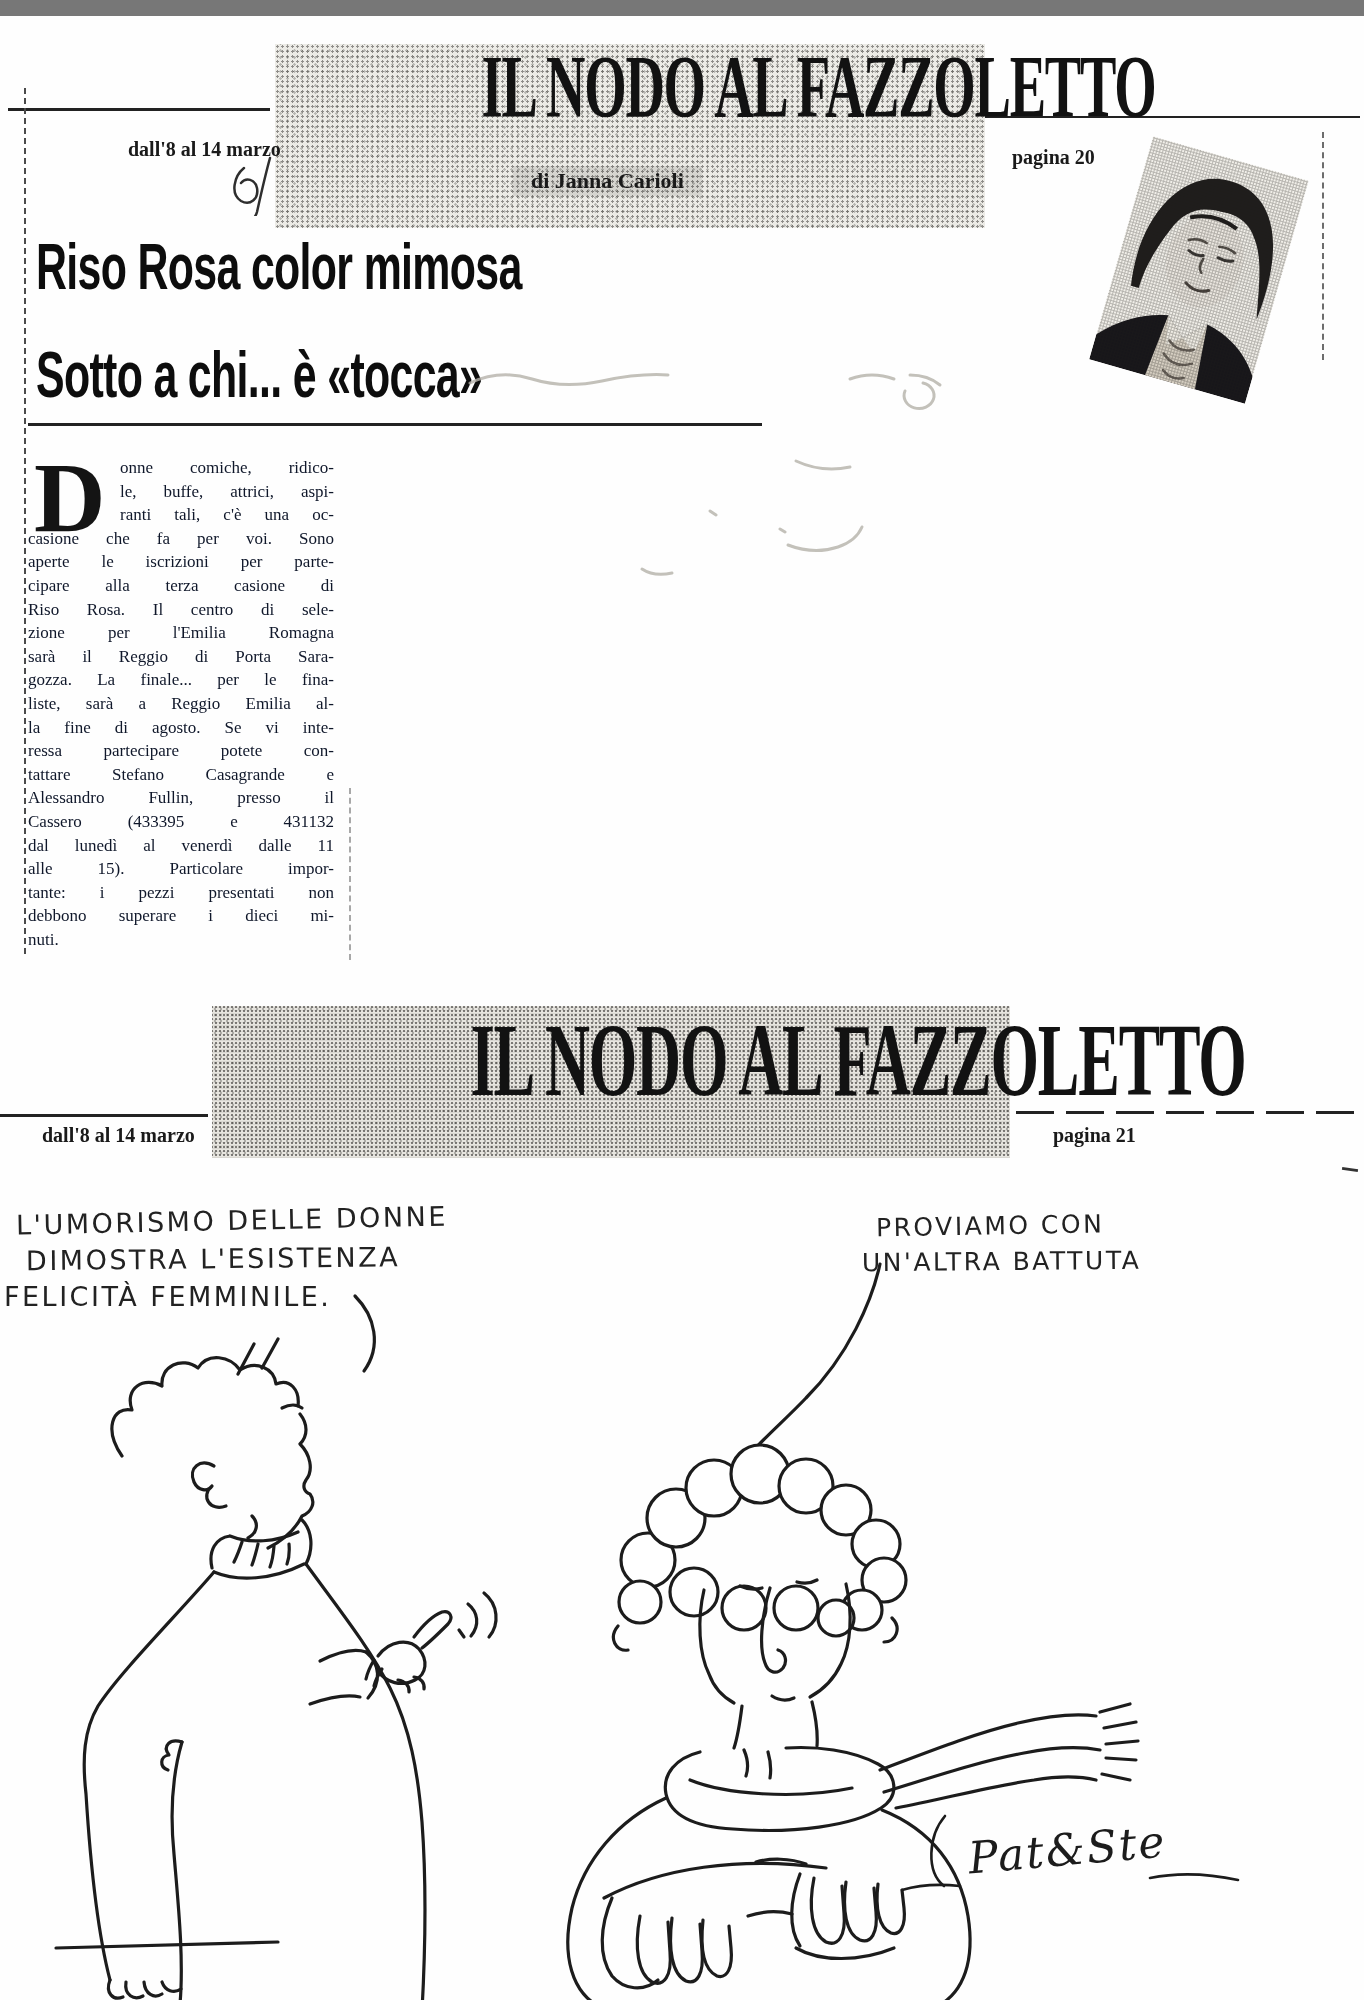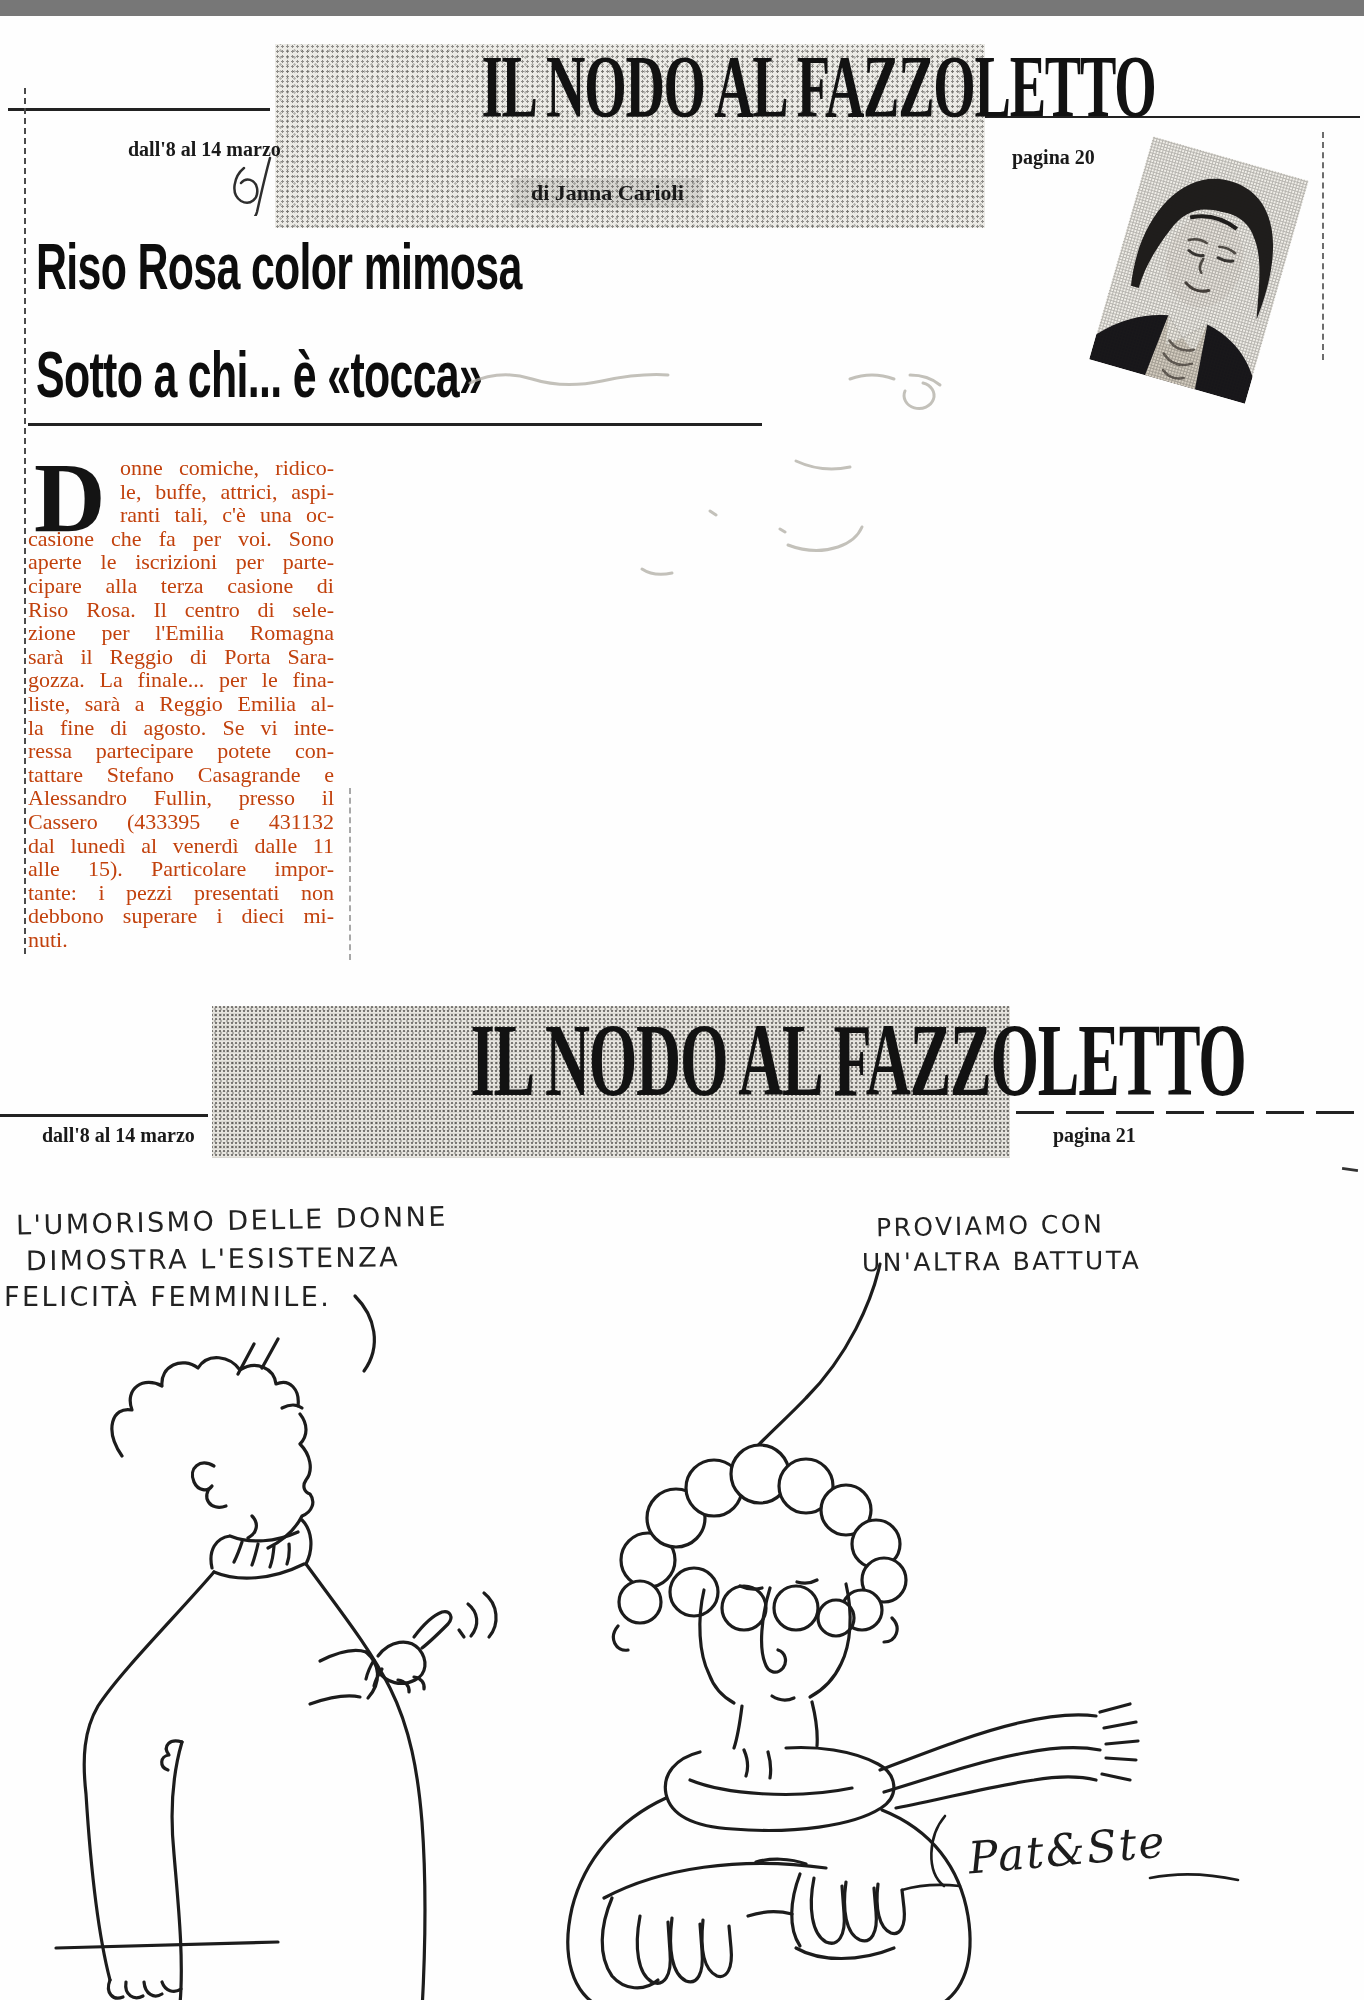--- a/index.html
+++ b/index.html
@@ -36,41 +36,41 @@
     position:absolute;left:0;right:0;text-align:center;
     font-family:"Liberation Serif",serif;font-weight:bold;color:#121212;
     white-space:nowrap;
   }
   .masthead>span{display:inline-block;transform:scaleX(.62);transform-origin:center;
     letter-spacing:-2px;}
   .header1 .masthead{top:-8px;font-size:88px;}
   .header2 .masthead{top:-6px;font-size:104px;}
   .header2 .masthead>span{transform:scaleX(.60);}
   .byline{
-    position:absolute;top:134px;left:50%;transform:translateX(-62%);
+    position:absolute;top:122px;left:50%;transform:translateX(-62%);
     background:rgba(20,20,20,.10);padding:2px 18px;
     font-weight:bold;font-size:22px;white-space:nowrap;
   }
   .kicker{position:absolute;font-weight:bold;font-size:20px;white-space:nowrap;}
   
   .headline{
     position:absolute;left:36px;white-space:nowrap;
     font-family:"Liberation Sans",sans-serif;font-weight:bold;
     font-size:64px;letter-spacing:-1px;color:#0d0d0d;
     transform:scaleX(.67);transform-origin:left center;
   }
   
   .dropcap{
     position:absolute;left:34px;top:446px;
     font-size:99px;line-height:.72;font-weight:bold;color:#141414;
     font-family:"Liberation Serif",serif;
   }
   .bodycol{position:absolute;left:28px;top:440px;width:306px;}
   .article-line{
-    font-size:22px;line-height:23.6px;color:#c2410c;
+    font-size:17px;line-height:23.6px;color:#0f172a;
     text-align:justify;text-align-last:justify;white-space:nowrap;
     font-family:"Liberation Serif",serif;
   }
   .article-line:nth-child(-n+3){margin-left:92px;}
   .article-line.last{text-align-last:left;}
   
   .photo{
     position:absolute;left:1118px;top:138px;width:162px;height:232px;
     transform:rotate(16deg);overflow:hidden;
   }

